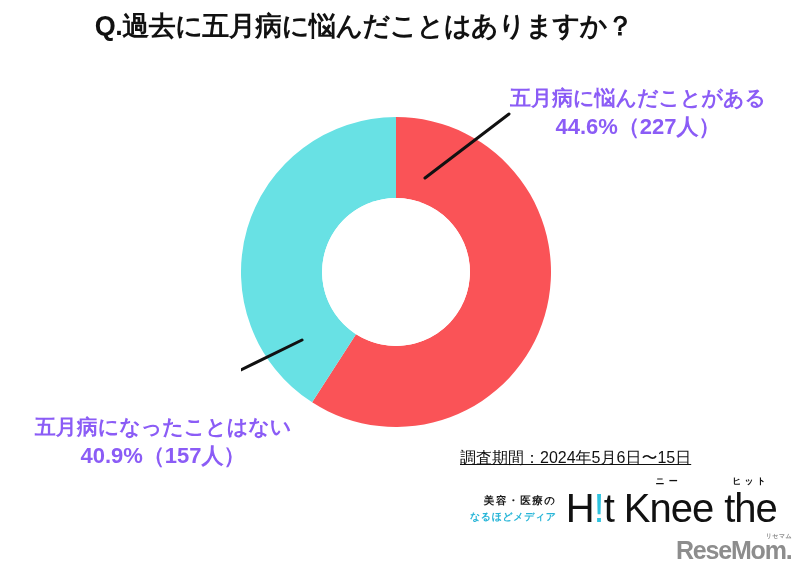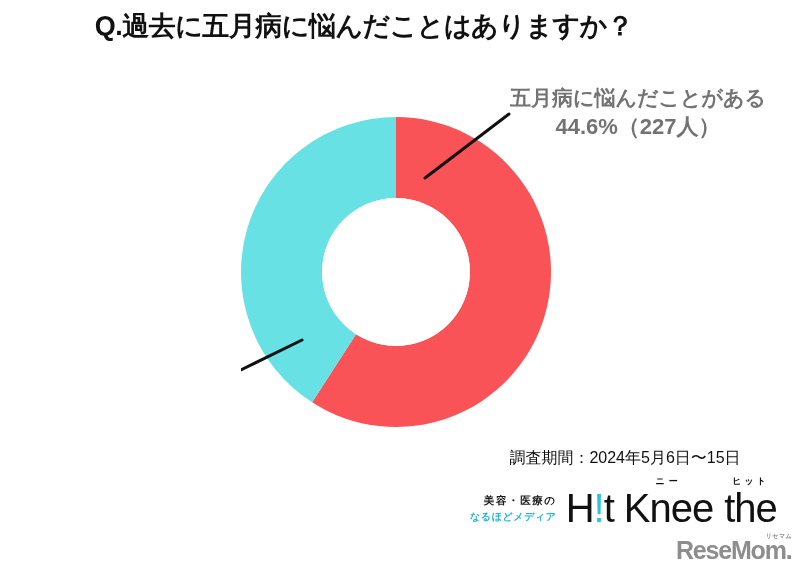--- a/index.html
+++ b/index.html
@@ -45,21 +45,21 @@
     height: 320px;
   }
   #donut-svg {
     display: block;
   }
 
   
   .callout {
     position: absolute;
     font-weight: 700;
-    color: #737373;
+    color: #8b5cf6;
     line-height: 1.32;
     white-space: nowrap;
   }
   #callout-yes {
     left: 488px;
     top: 84px;
     width: 300px;
     text-align: center;
     font-size: 21px;
   }
@@ -75,25 +75,25 @@
     font-size: 22px;
     letter-spacing: 0px;
   }
 
   
   #survey-period {
     position: absolute;
     left: 460px;
     top: 448px;
     width: 330px;
-    text-align: center;
     font-size: 16px;
     font-weight: 400;
     color: #111111;
     white-space: nowrap;
+    text-decoration: underline;
   }
 
   #brand-logo {
     position: absolute;
     left: 470px;
     top: 480px;
     width: 320px;
     height: 48px;
     display: flex;
     align-items: flex-end;
@@ -197,20 +197,24 @@
         <line id="leader-no" x1="61" y1="228" x2="-72" y2="293" stroke-width="3" stroke-linecap="round" stroke="#111111"></line>
       </g>
     </svg>
   </div>
 
   <div id="callout-yes" class="callout">
     <span>五月病に悩んだことがある</span>
     <span class="pct">44.6%（227人）</span>
   </div>
 
+  <div id="callout-no" class="callout">
+    <span>五月病になったことはない</span>
+    <span class="pct">40.9%（157人）</span>
+  </div>
 
   <div id="survey-period">調査期間：2024年5月6日〜15日</div>
 
   <div id="brand-logo">
     <div id="brand-tagline">
       <span class="line1">美容・医療の</span>
       <span class="line2">なるほどメディア</span>
     </div>
     <div id="brand-wordmark">
       <span class="wm">H</span>

